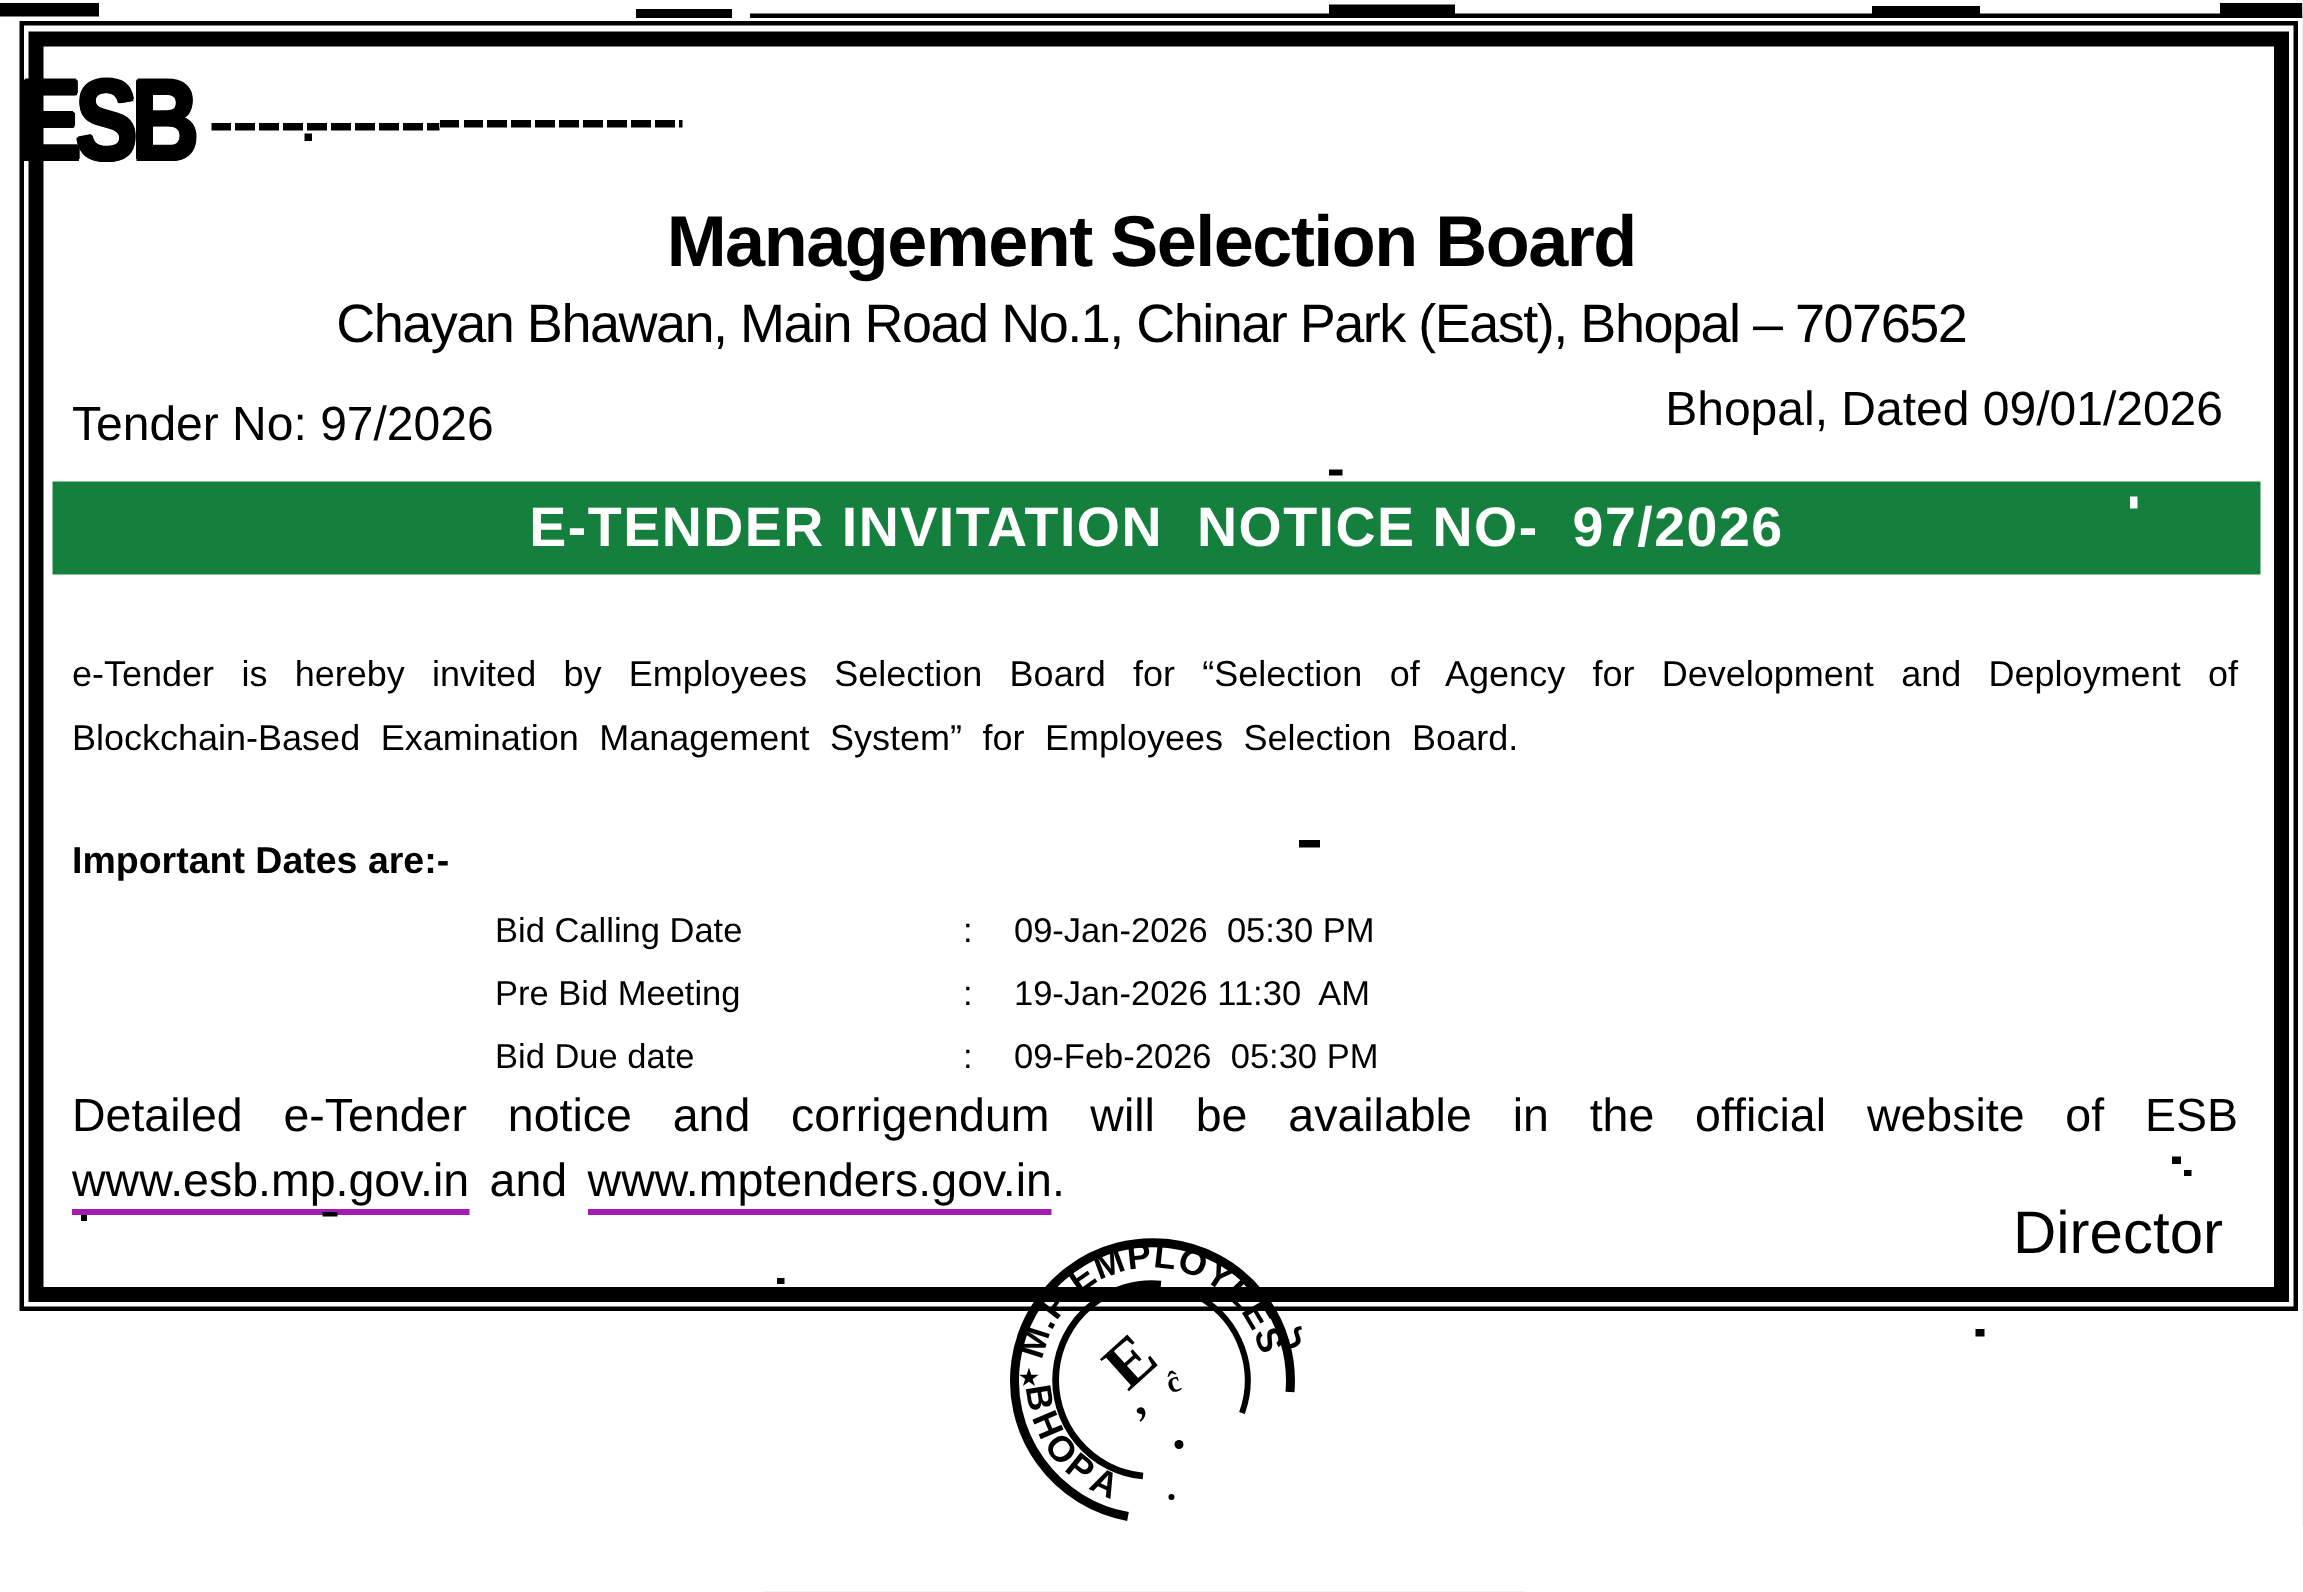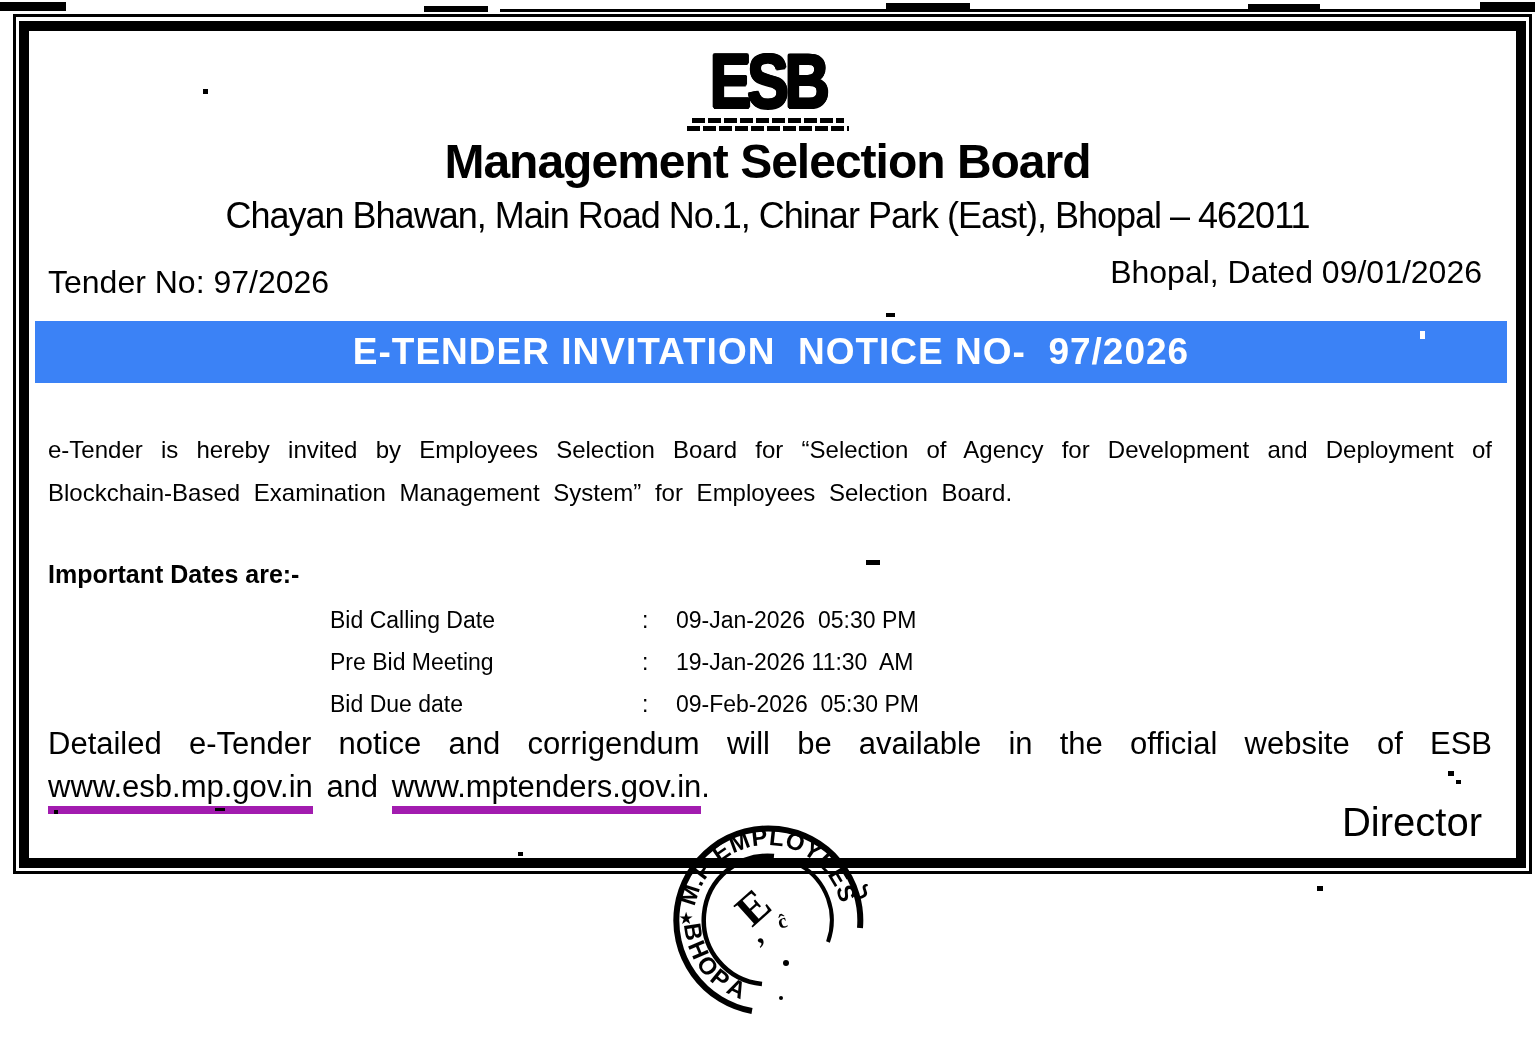--- a/index.html
+++ b/index.html
@@ -9,49 +9,49 @@
   }
   
   .artifact{position:absolute;background:#000;}
   
   .frame-outer{position:absolute;left:13px;top:14px;width:1519px;height:860px;
     border:3px solid #000;box-sizing:border-box;z-index:6;pointer-events:none;}
   .frame-thick{position:absolute;left:19px;top:21px;width:1507px;height:847px;
     border:10px solid #000;box-sizing:border-box;z-index:6;pointer-events:none;}
   
   .logo-wrap{position:absolute;left:0;top:50px;width:1535px;display:flex;
-    flex-direction:column;align-items:center;z-index:4;}
+    flex-direction:row;align-items:center;z-index:4;}
   .logo-text{
     font-size:76px;font-weight:bold;letter-spacing:-5px;line-height:0.82;
     transform:scaleX(0.82);transform-origin:center;
     text-shadow:1.5px 0 #000,-1.5px 0 #000,0 1.5px #000,0 -1.5px #000,
                 1px 1px #000,-1px -1px #000,1px -1px #000,-1px 1px #000;
   }
   .logo-bar{height:5px;background:repeating-linear-gradient(90deg,#000 0 13px,#fff 13px 16px);}
   .logo-bar1{width:152px;margin-top:6px;}
   .logo-bar2{width:162px;margin-top:3px;}
   .org-name{position:absolute;left:0;top:134px;width:1535px;text-align:center;
     font-size:48px;font-weight:bold;letter-spacing:-1px;z-index:4;}
   .org-address{position:absolute;left:0;top:195px;width:1535px;text-align:center;
     font-size:36px;letter-spacing:-1px;z-index:4;}
   .tender-no{position:absolute;left:48px;top:264px;font-size:32px;z-index:4;}
   .place-date{position:absolute;right:53px;top:254px;font-size:32px;z-index:4;}
-  .banner{position:absolute;left:35px;top:321px;width:1472px;height:62px;background:#3b82f6;
+  .banner{position:absolute;left:35px;top:321px;width:1472px;height:62px;background:#15803d;
     color:#fff;display:flex;align-items:center;justify-content:center;z-index:4;}
   .banner-title{font-size:37px;font-weight:bold;letter-spacing:1px;white-space:pre;}
   .banner-speck{position:absolute;left:1385px;top:10px;width:5px;height:8px;background:#fff;}
   .intro{position:absolute;left:48px;top:428px;width:1444px;font-size:24px;line-height:43px;
     text-align:justify;word-spacing:7px;z-index:4;}
   .dates-heading{position:absolute;left:48px;top:560px;font-size:25px;font-weight:bold;z-index:4;}
   .dates{position:absolute;left:330px;top:599px;display:grid;
     grid-template-columns:312px 34px auto;font-size:23px;line-height:42px;z-index:4;}
   .dates .val{white-space:pre;}
   .detail{position:absolute;left:48px;top:722px;width:1444px;font-size:31px;line-height:43px;
     text-align:justify;word-spacing:5px;z-index:4;}
-  .weblink{border-bottom:8px solid #a21caf;padding-bottom:2px;}
+  .weblink{border-bottom:4px solid #a21caf;padding-bottom:2px;}
   .director{position:absolute;right:53px;top:800px;font-size:40px;font-weight:normal;z-index:4;}
   .speck{position:absolute;background:#000;z-index:4;}
   .stamp-svg{position:absolute;left:0;top:0;width:1535px;height:1061px;z-index:5;pointer-events:none;}
   .ring-text{font-family:"Liberation Sans",sans-serif;font-size:24px;font-weight:bold;
     letter-spacing:0.5px;fill:#000;}
   .ring-letter{font-family:"Liberation Sans",sans-serif;font-size:24px;font-weight:bold;
     fill:#000;text-anchor:middle;}
   .ring-star{font-family:"DejaVu Sans",sans-serif;font-size:17px;fill:#000;text-anchor:middle;}
   .inner-mark{font-family:"Liberation Serif",serif;font-weight:bold;fill:#000;}
 </style>
@@ -91,21 +91,21 @@
 
   <div class="frame-outer"></div>
   <div class="frame-thick"></div>
 
   <div class="logo-wrap">
     <div class="logo-text">ESB</div>
     <div class="logo-bar logo-bar1"></div>
     <div class="logo-bar logo-bar2"></div>
   </div>
   <div class="org-name">Management Selection Board</div>
-  <div class="org-address">Chayan Bhawan, Main Road No.1, Chinar Park (East), Bhopal – 462011</div>
+  <div class="org-address">Chayan Bhawan, Main Road No.1, Chinar Park (East), Bhopal – 707652</div>
   <div class="tender-no">Tender No: 97/2026</div>
   <div class="place-date">Bhopal, Dated 09/01/2026</div>
 
   <div class="banner">
     <span class="banner-title">E-TENDER INVITATION  NOTICE NO-  97/2026</span>
     <span class="banner-speck"></span>
   </div>
 
   <div class="intro">e-Tender is hereby invited by Employees Selection Board for “Selection of Agency for Development and Deployment of Blockchain-Based Examination Management System” for Employees Selection Board.</div>
 

